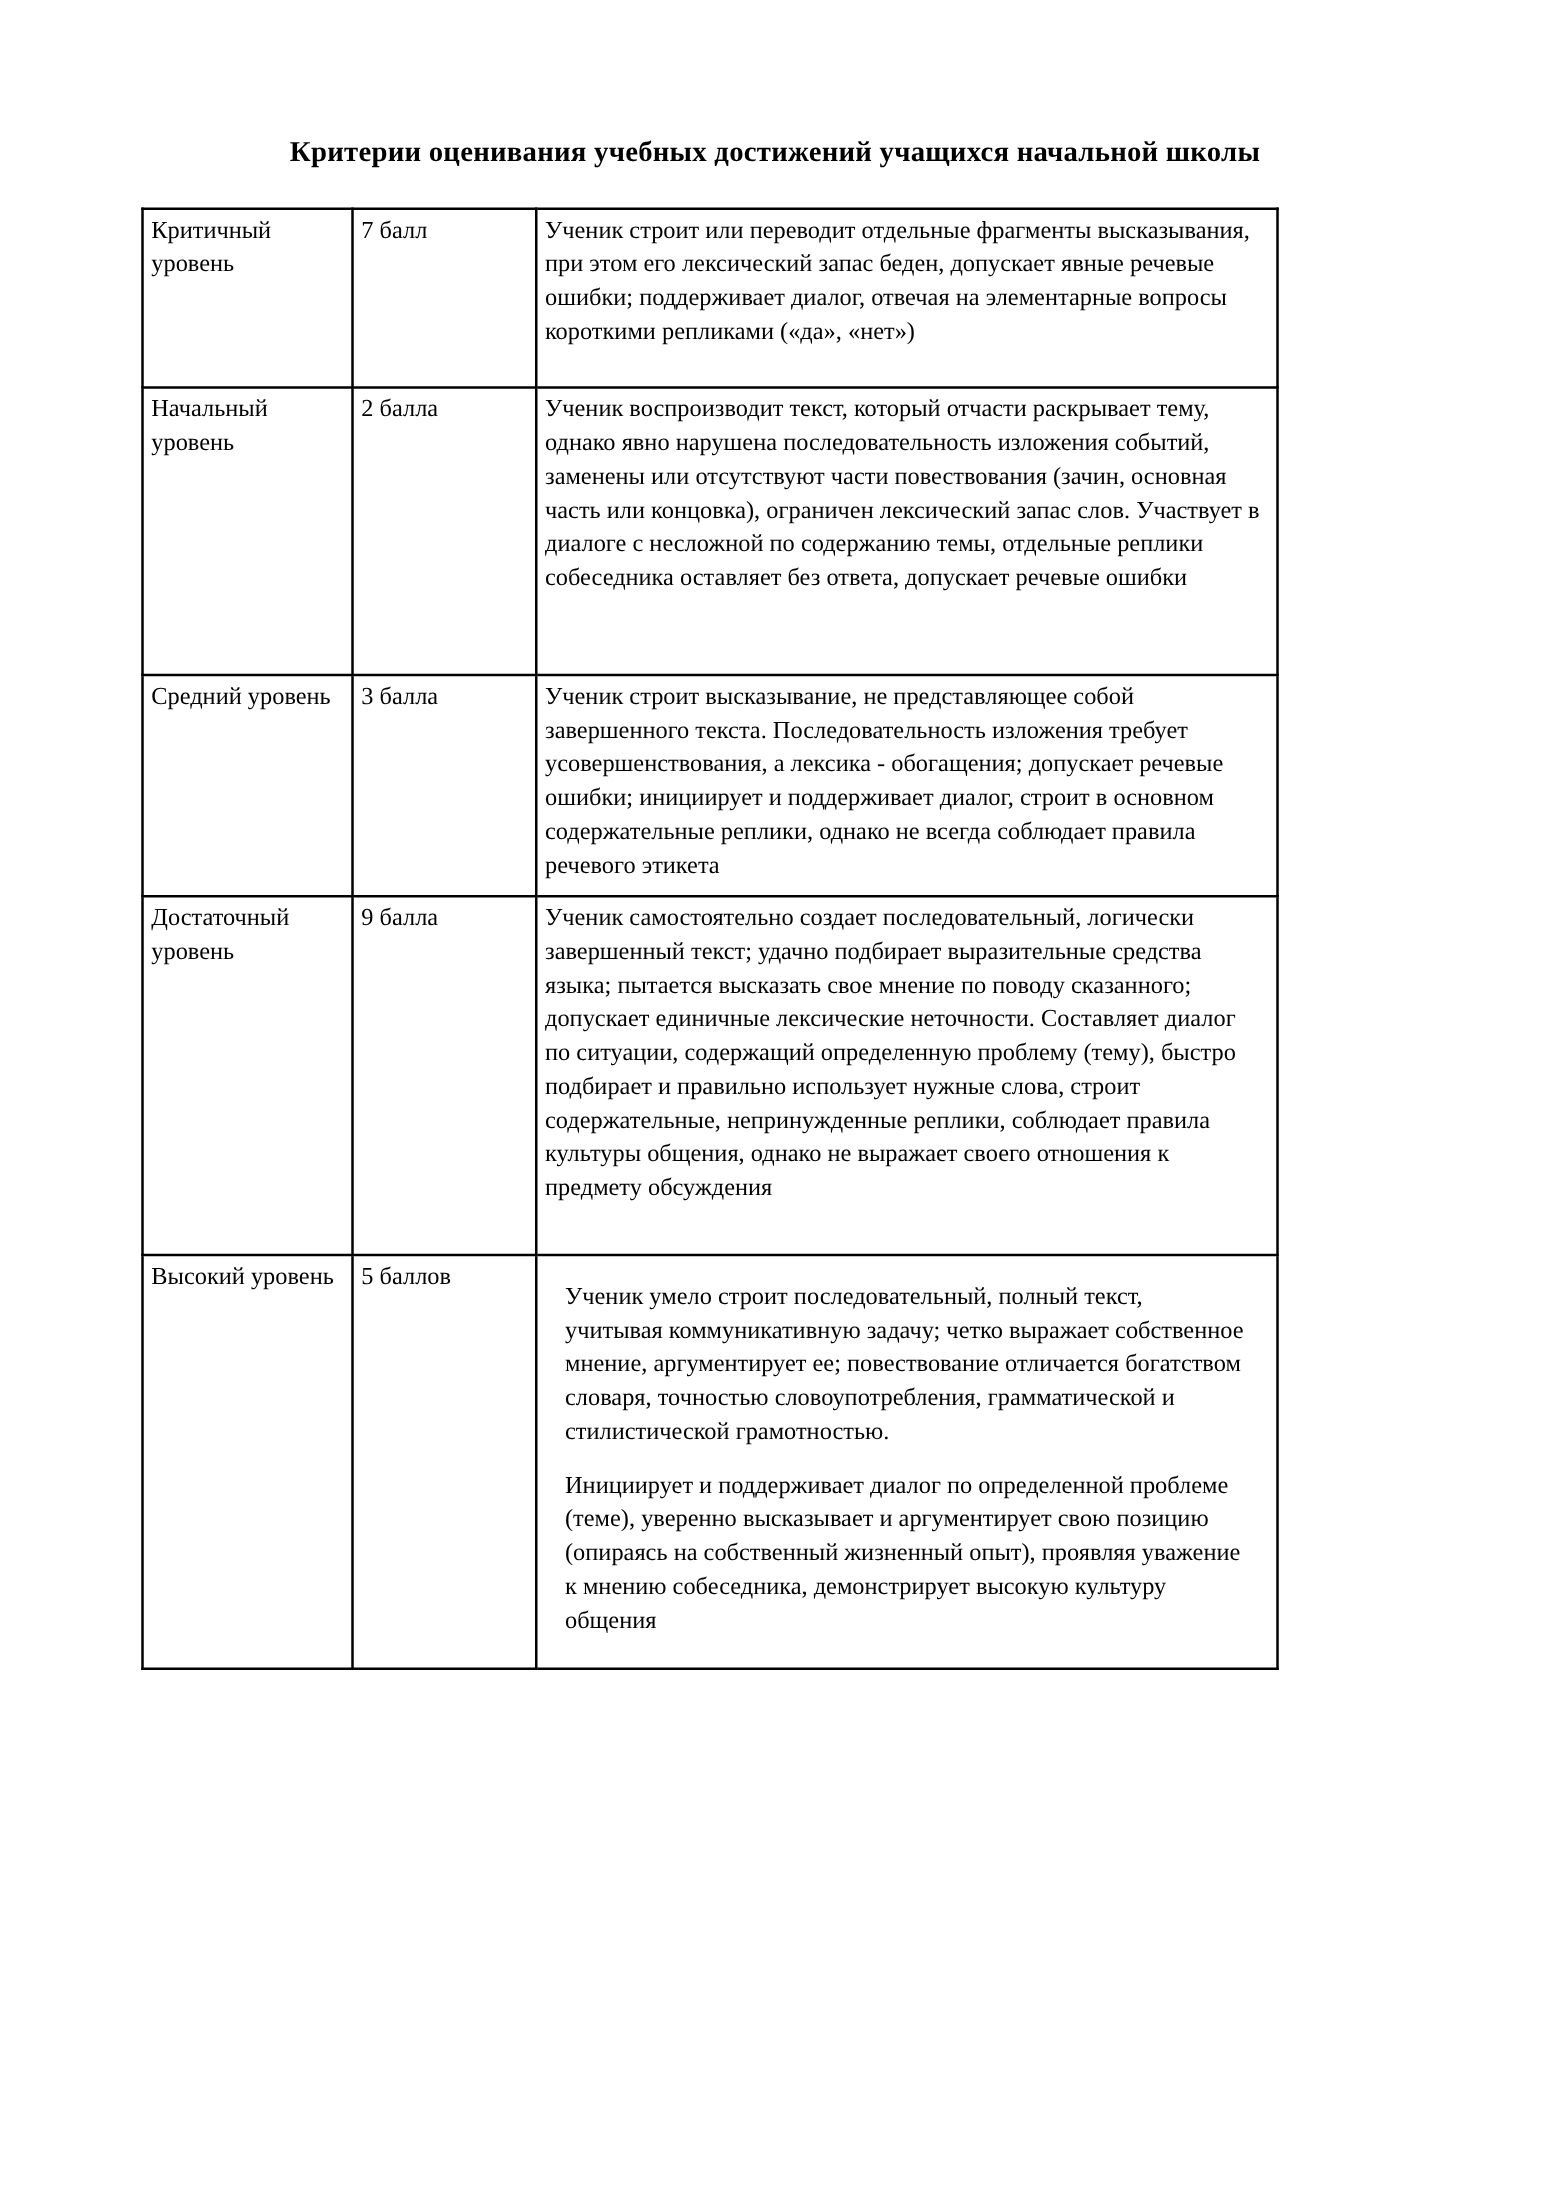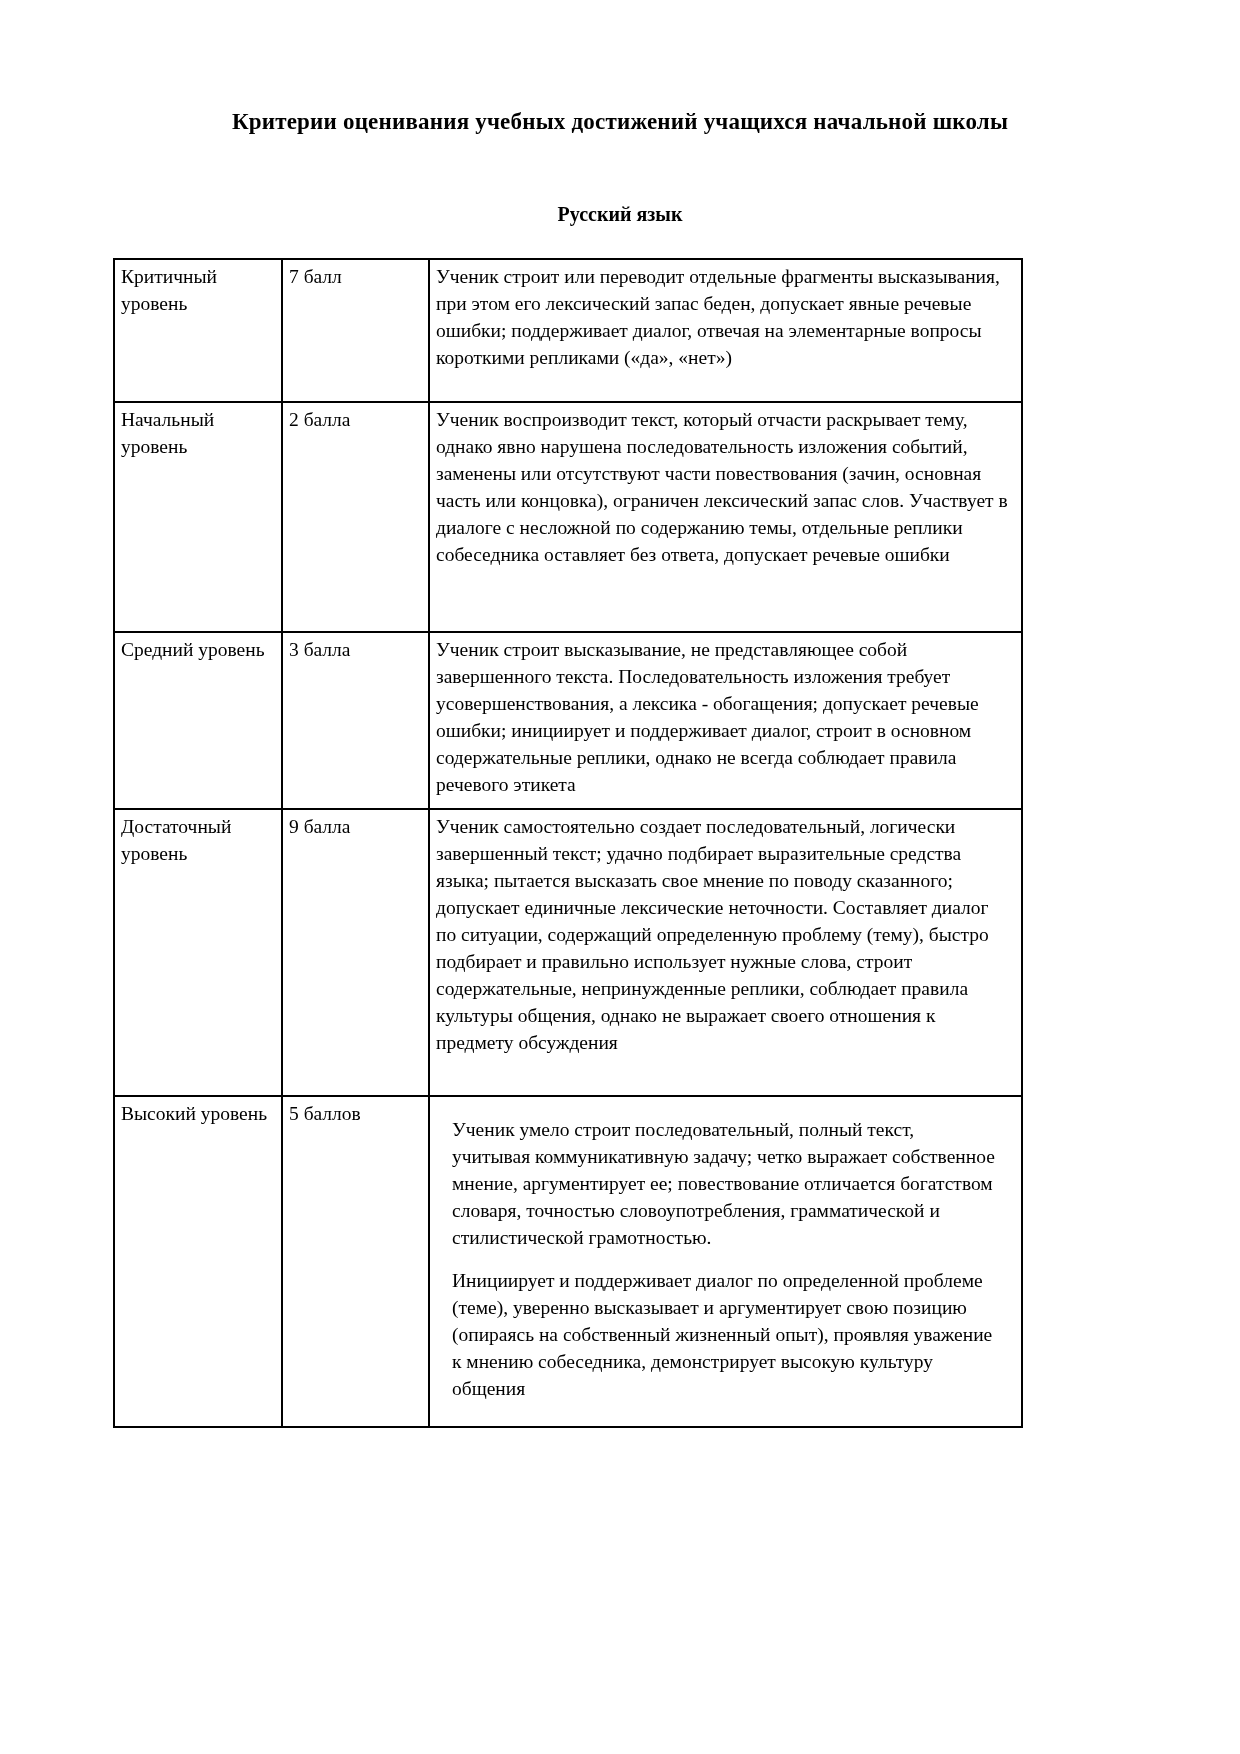--- a/index.html
+++ b/index.html
@@ -84,21 +84,20 @@
   }
 </style>
 </head>
 <body>
 
 <div class="page">
   <div class="content">
 
     <h1 class="doc-title">Критерии оценивания учебных достижений учащихся начальной школы</h1>
 
-    <h2 class="doc-subtitle">Русский язык</h2>
 
 
     <table class="criteria-table">
       <colgroup>
         <col class="c-level">
         <col class="c-score">
         <col class="c-criteria">
       </colgroup>
       <tbody>
 

